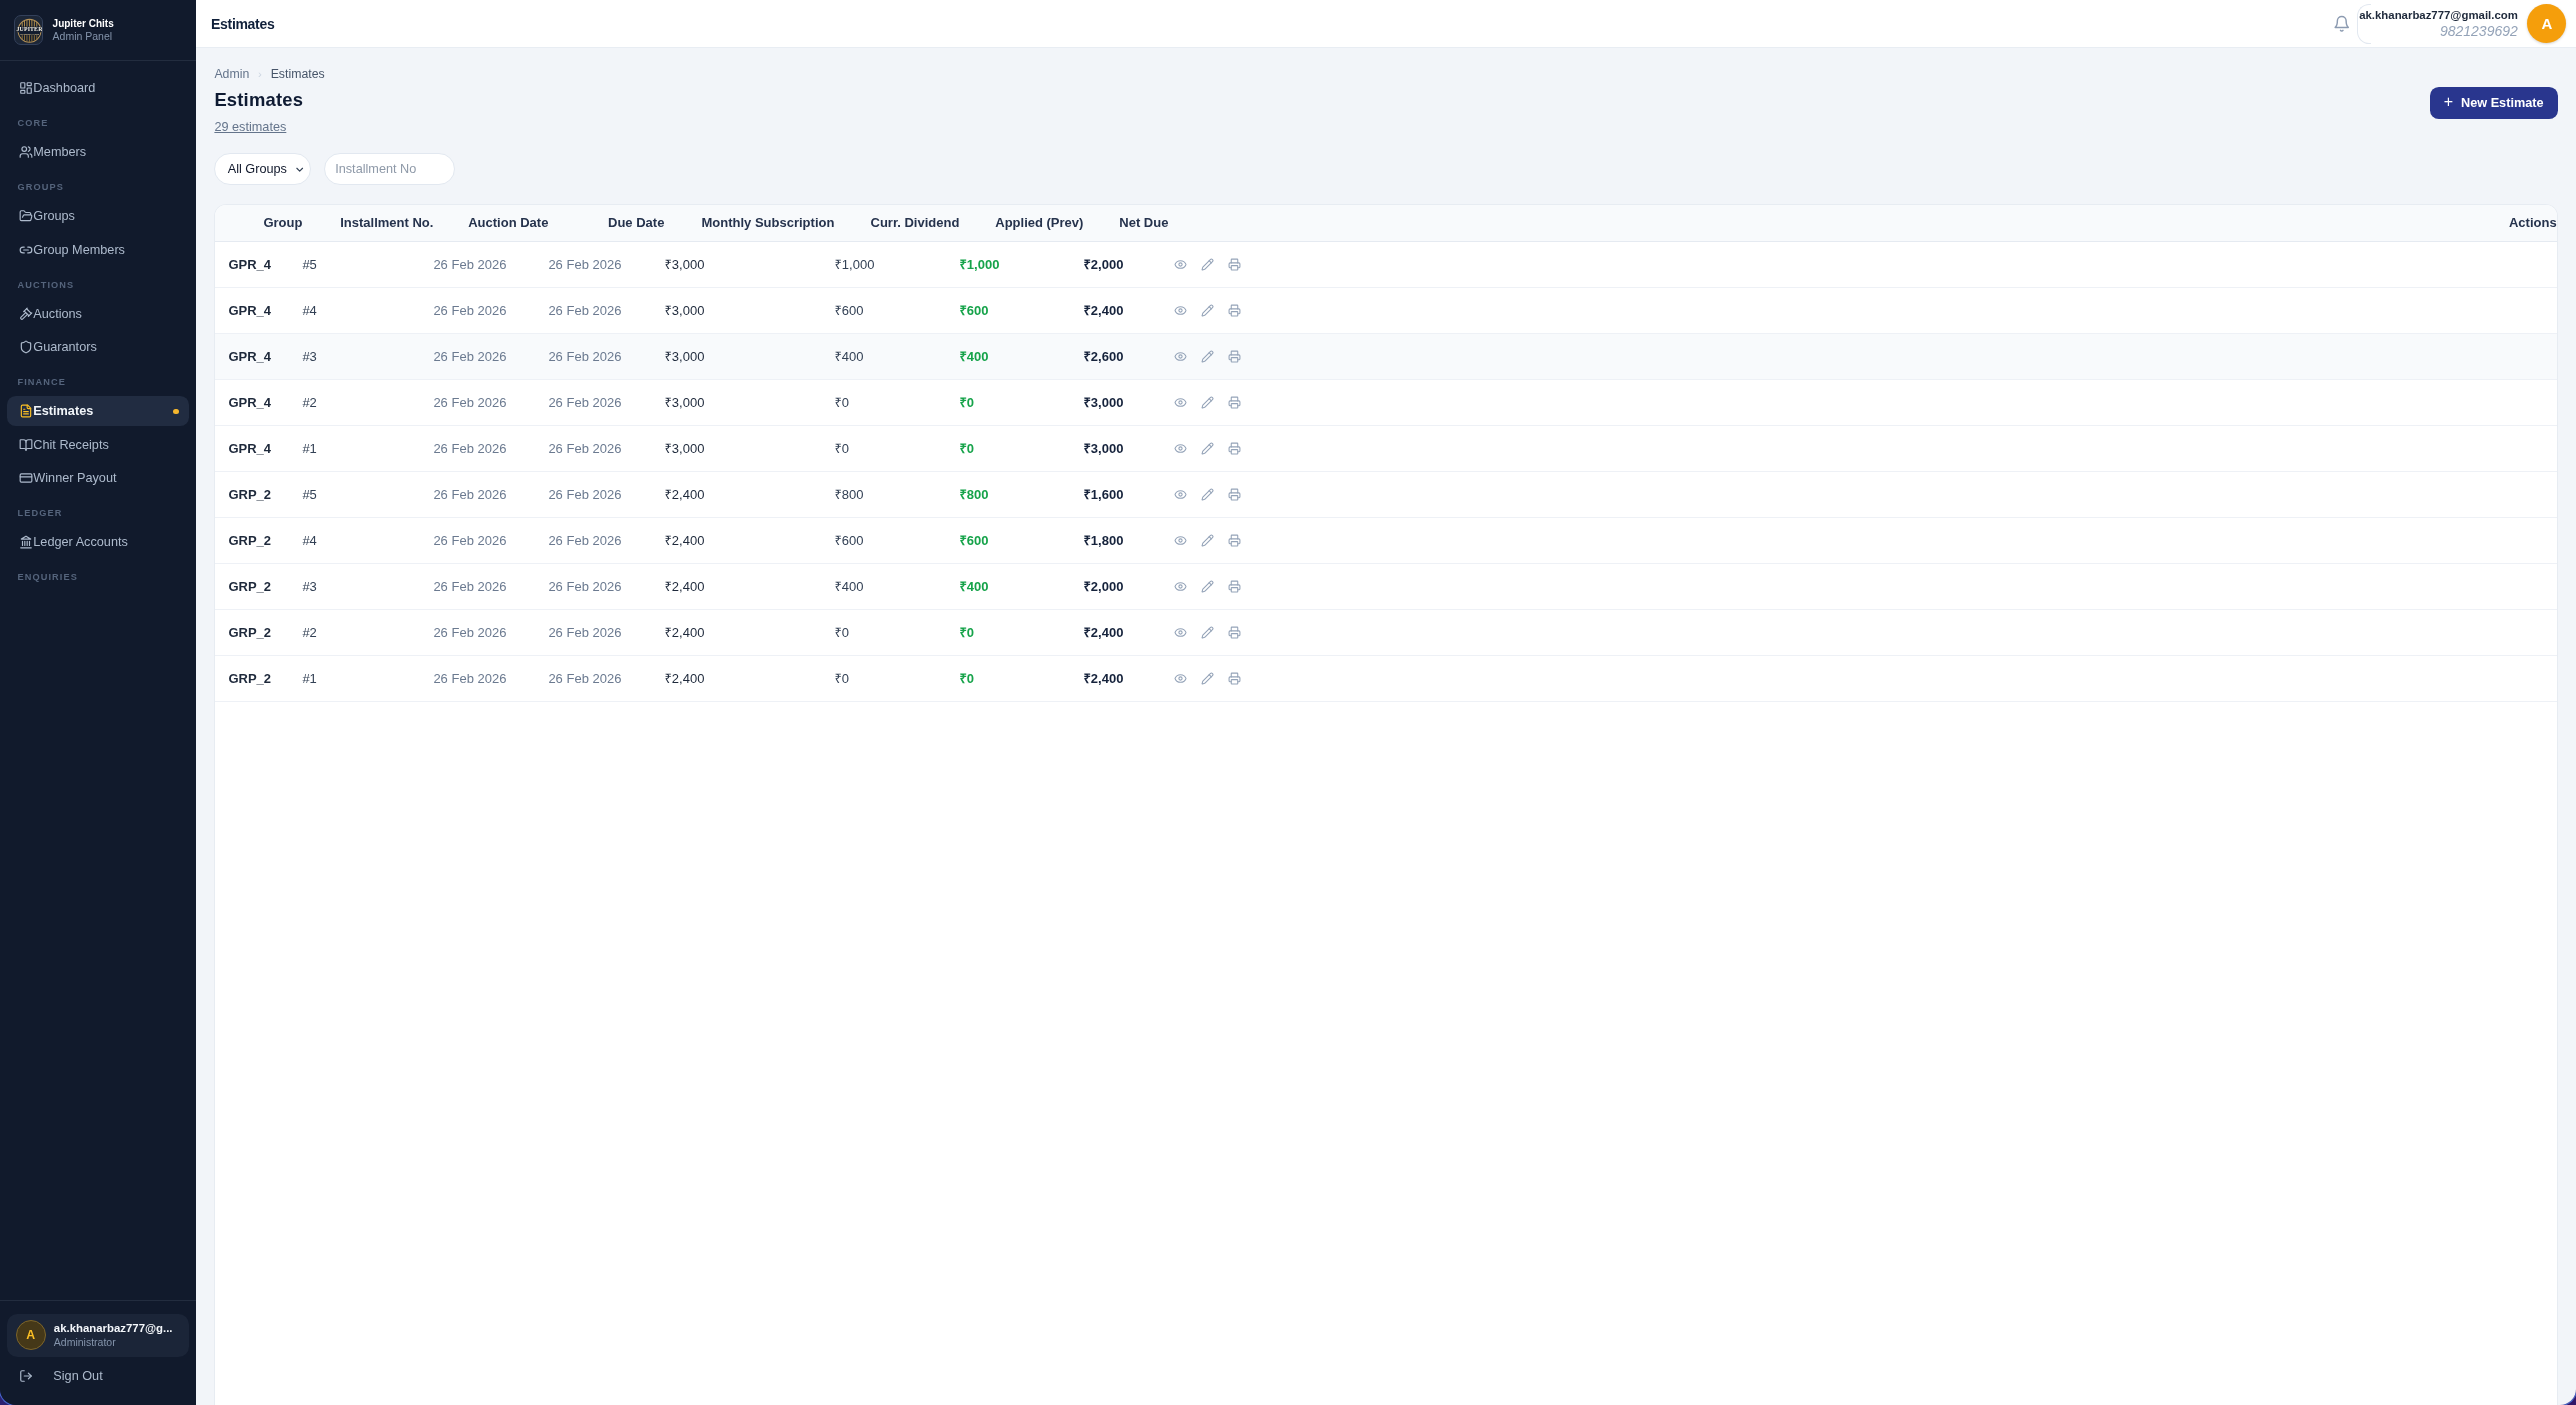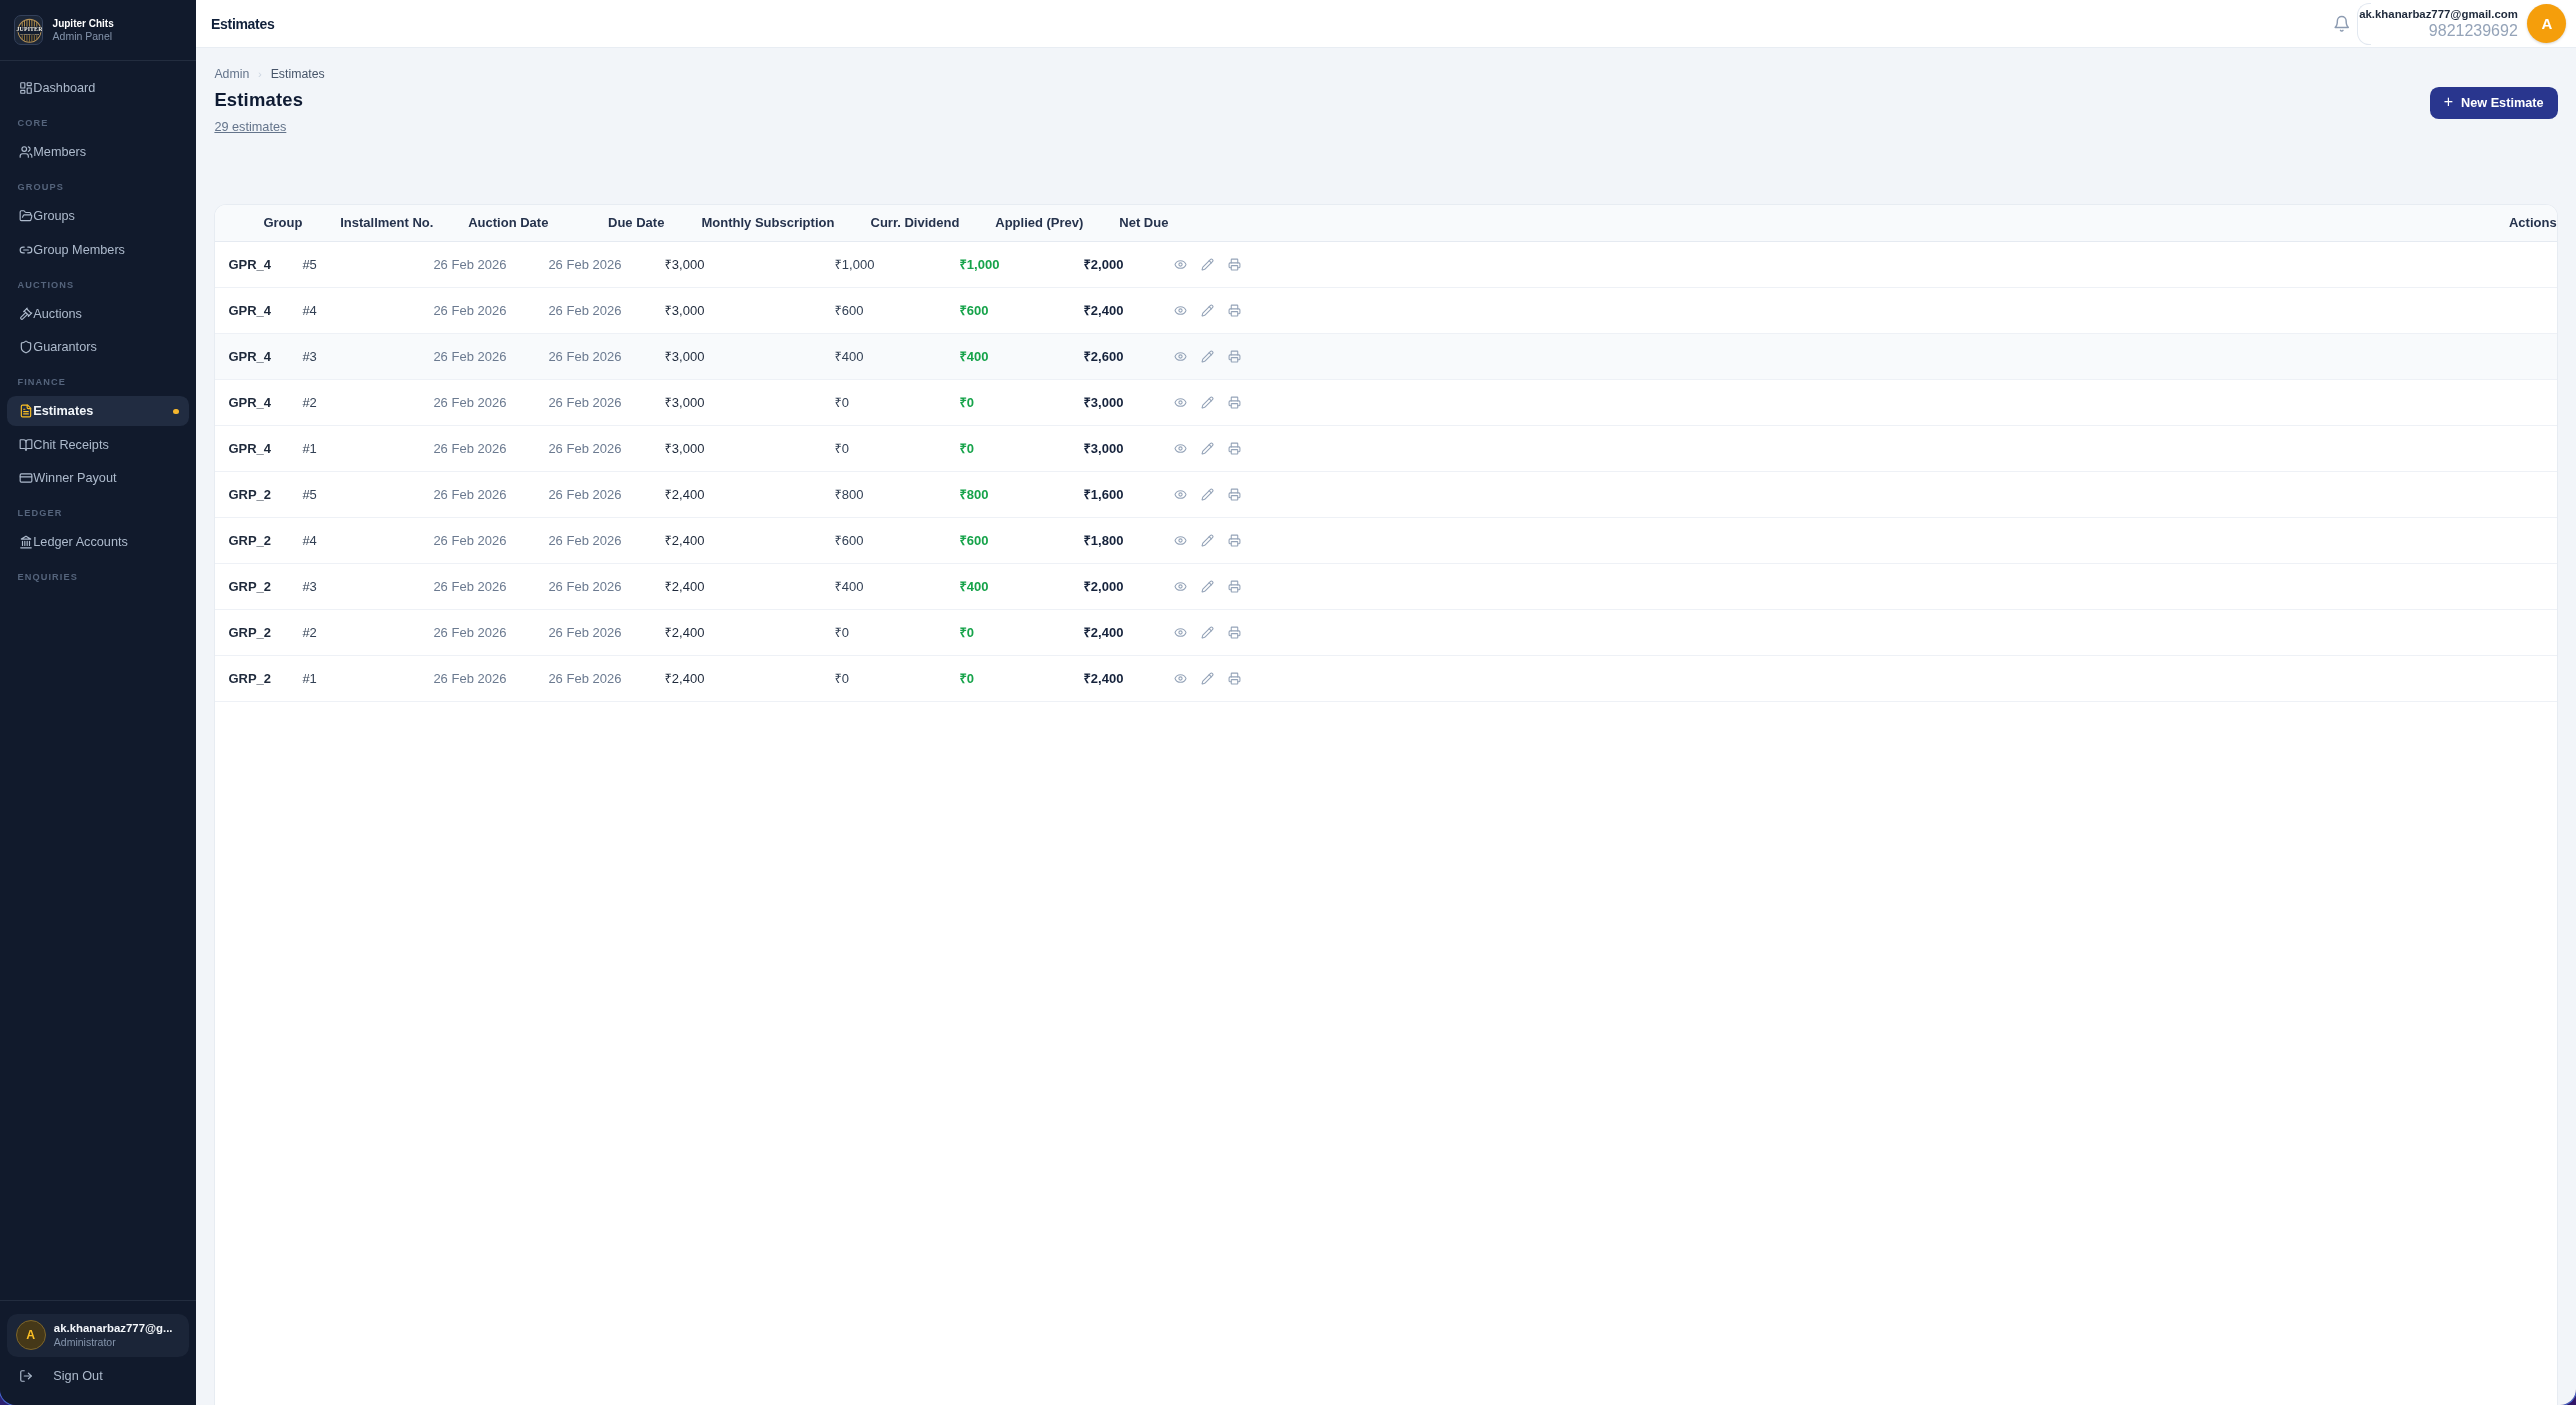--- a/index.html
+++ b/index.html
@@ -32,21 +32,21 @@
 .signout svg { width:14px; height:14px; }
 
 .main { flex:1 1 auto; display:flex; flex-direction:column; background:#f2f5f9; min-width:0; }
 .topbar { height:48px; flex:0 0 48px; background:#fff; border-bottom:0.9px solid #e8edf3; display:flex; align-items:center; padding:0 9.6px 0 15px; }
 .tb-title { font-size:14px; font-weight:700; color:#10203a; letter-spacing:-0.3px; }
 .tb-right { margin-left:auto; display:flex; align-items:center; }
 .bell { color:#8c9bb1; margin-right:7px; width:17.5px; height:17.5px; }
 .acct { position:relative; padding:0 9.6px 0 1.8px; text-align:right; }
 .acct:before { content:""; position:absolute; left:0; top:-4.4px; bottom:-5.3px; width:13px; border:0.9px solid #e2e8f0; border-right:none; border-radius:12.3px 0 0 12.3px; }
 .acct-email { font-size:11.4px; font-weight:700; color:#1e293b; }
-.acct-phone { font-size:16px; color:#94a3b8; margin-top:2px; }
+.acct-phone { font-size:14px; color:#94a3b8; margin-top:2px;font-style:italic; }
 .topav { width:39px; height:39px; border-radius:50%; background:#f59e0b; color:#fff; font-weight:700; font-size:15px; display:flex; align-items:center; justify-content:center; box-shadow:0 0.9px 2.6px rgba(0,0,0,.18); }
 .content { flex:1 1 auto; padding:0 18.4px; position:relative; }
 .crumbs { margin-top:19px; font-size:12.3px; color:#64748b; display:flex; align-items:center; gap:8.8px; }
 .crumbs .sep { color:#cbd5e1; font-size:11.4px; }
 .crumbs .cur { color:#475569; }
 .pagehead { display:flex; align-items:flex-start; margin-top:6.1px; }
 .h1 { font-size:18.4px; font-weight:700; color:#0f1b33; letter-spacing:0.2px; margin-top:1.8px; }
 .sub { font-size:12.7px; color:#64748b; margin-top:9.6px;text-decoration:underline; }
 .newbtn { margin-left:auto; width:128px; height:32px; background:#29368e; color:#fff; border-radius:8.8px; font-size:12.7px; font-weight:700; display:flex; align-items:center; justify-content:center; gap:8px; }
 .newbtn .plus { font-size:16px; font-weight:400; margin-top:-1.8px; }
@@ -239,20 +239,29 @@
       <div class="pagehead">
         <div>
             <div class="h1">Estimates</div>
             <div class="sub">29 estimates</div>
           </div>
         <div class="newbtn">
             <span class="plus">+</span>
             <span>New Estimate</span>
           </div>
       </div>
+      <div class="filters">
+        <div class="pill sel">
+            <span>All Groups</span>
+            <svg class="chev" width="11.4" height="11.4" viewBox="0 0 24 24" fill="none" stroke="currentColor" stroke-width="2.4" stroke-linecap="round" stroke-linejoin="round">
+              <path d="m6 9 6 6 6-6"></path>
+            </svg>
+          </div>
+        <div class="pill inp">Installment No</div>
+      </div>
       <div class="card">
         <table>
           <colgroup>
               <col style="width:87px">
               <col style="width:131px">
               <col style="width:115px">
               <col style="width:116px">
               <col style="width:170px">
               <col style="width:125px">
               <col style="width:124px">

